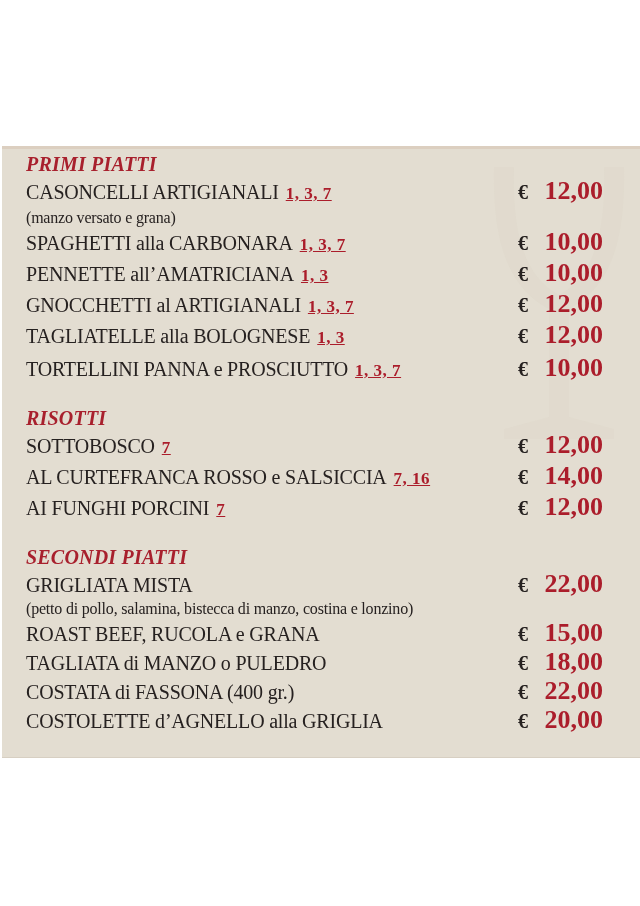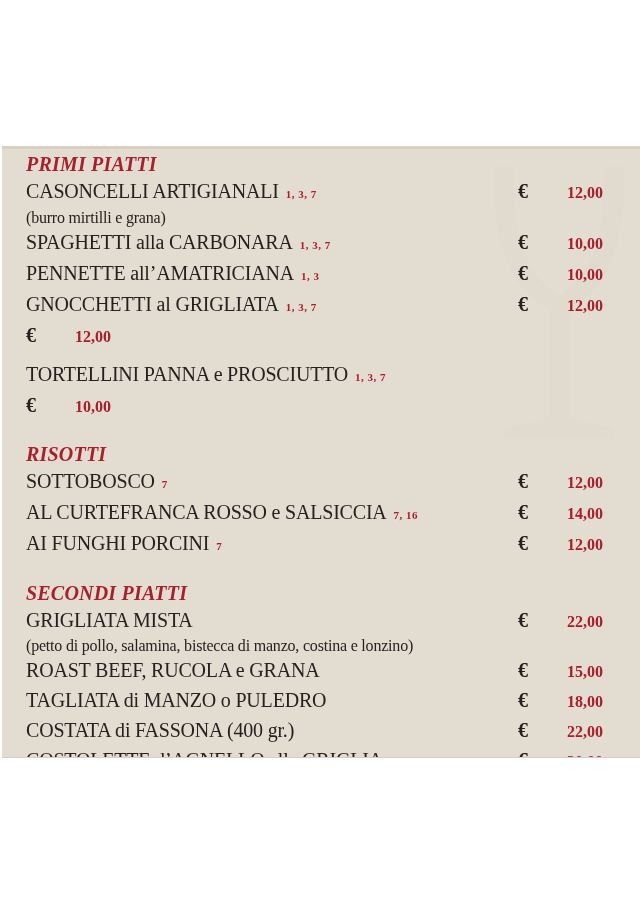--- a/index.html
+++ b/index.html
@@ -47,49 +47,50 @@
     font-weight: bold;
     font-style: italic;
     color: var(--heading-red, #a8202d);
     letter-spacing: 0.2px;
   }
   .menu-row {
     display: flex;
     align-items: baseline;
     line-height: 28px;
   }
-  #section-0 .menu-row:last-of-type { margin-top: 9px; flex-direction: column; }
+  #section-0 .menu-row:last-of-type { margin-top: 2px; }
   .item-main {
     flex: 1;
     font-size: 20px;
     color: var(--text-dark, #262120);
     letter-spacing: -0.2px;
     white-space: nowrap;
   }
   .allergens {
-    font-size: 11px;
+    font-size: 17px;
     font-weight: bold;
     color: var(--price-red, #ab1d2b);
     margin-left: 7px;
     letter-spacing: 0.5px;
+    text-decoration: underline;
   }
   .price {
     width: 85px;
     display: flex;
     justify-content: space-between;
     align-items: baseline;
     flex-shrink: 0;
   }
   .euro {
     font-size: 20px;
     font-weight: bold;
     color: var(--text-dark, #262120);
   }
   .amount {
-    font-size: 16px;
+    font-size: 26px;
     font-weight: bold;
     color: var(--price-red, #ab1d2b);
   }
   .item-desc {
     font-size: 16px;
     line-height: 20px;
     color: var(--text-dark, #2a2522);
     letter-spacing: -0.2px;
     white-space: nowrap;
   }
@@ -107,43 +108,44 @@
     <div class="menu-sections">
         <section class="menu-section" id="section-0">
           <h2 class="section-title">PRIMI PIATTI</h2>
           <div class="menu-row">
             <div class="item-main"><span>CASONCELLI ARTIGIANALI</span><span class="allergens">1, 3, 7</span></div>
             <div class="price">
               <span class="euro">€</span>
               <span class="amount">12,00</span>
             </div>
           </div>
-          <div class="item-desc">(burro mirtilli e grana)</div>
+          <div class="item-desc">(manzo versato e grana)</div>
           <div class="menu-row">
             <div class="item-main"><span>SPAGHETTI alla CARBONARA</span><span class="allergens">1, 3, 7</span></div>
             <div class="price">
               <span class="euro">€</span>
               <span class="amount">10,00</span>
             </div>
           </div>
           <div class="menu-row">
             <div class="item-main"><span>PENNETTE all’AMATRICIANA</span><span class="allergens">1, 3</span></div>
             <div class="price">
               <span class="euro">€</span>
               <span class="amount">10,00</span>
             </div>
           </div>
           <div class="menu-row">
-            <div class="item-main"><span>GNOCCHETTI al GRIGLIATA</span><span class="allergens">1, 3, 7</span></div>
-            <div class="price">
-              <span class="euro">€</span>
-              <span class="amount">12,00</span>
-            </div>
-          </div>
-          <div class="menu-row">
+            <div class="item-main"><span>GNOCCHETTI al ARTIGIANALI</span><span class="allergens">1, 3, 7</span></div>
+            <div class="price">
+              <span class="euro">€</span>
+              <span class="amount">12,00</span>
+            </div>
+          </div>
+          <div class="menu-row">
+            <div class="item-main"><span>TAGLIATELLE alla BOLOGNESE</span><span class="allergens">1, 3</span></div>
             <div class="price">
               <span class="euro">€</span>
               <span class="amount">12,00</span>
             </div>
           </div>
           <div class="menu-row">
             <div class="item-main"><span>TORTELLINI PANNA e PROSCIUTTO</span><span class="allergens">1, 3, 7</span></div>
             <div class="price">
               <span class="euro">€</span>
               <span class="amount">10,00</span>

